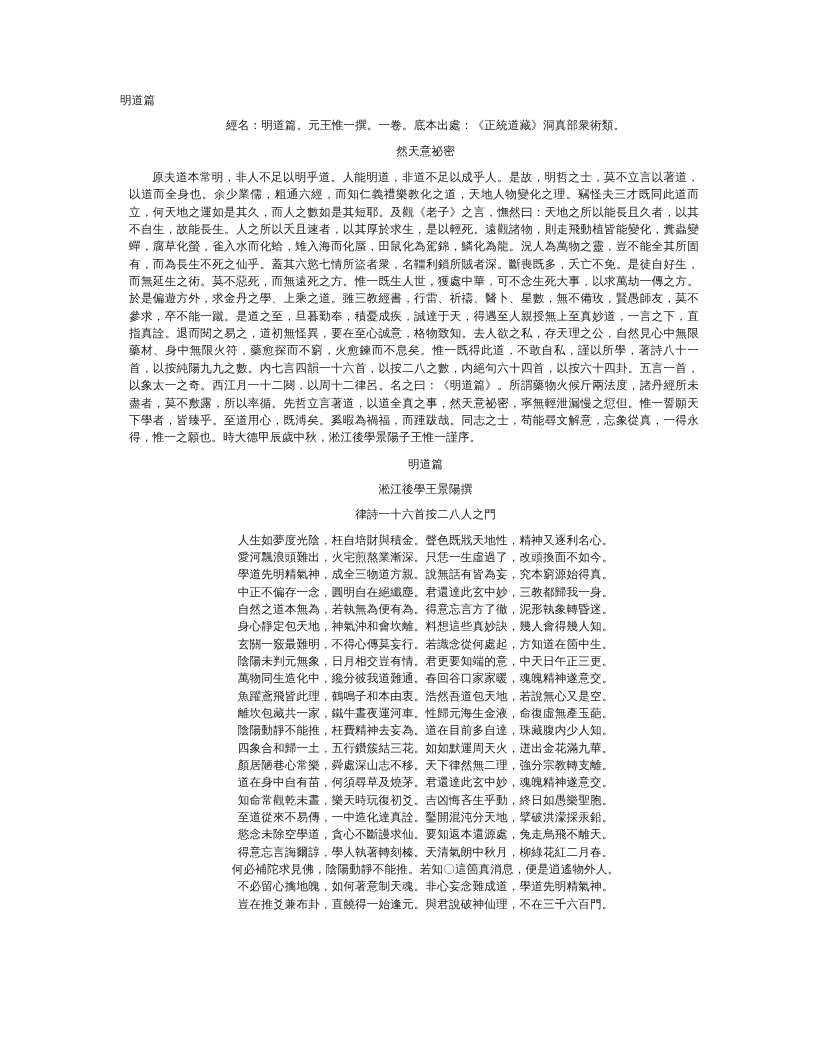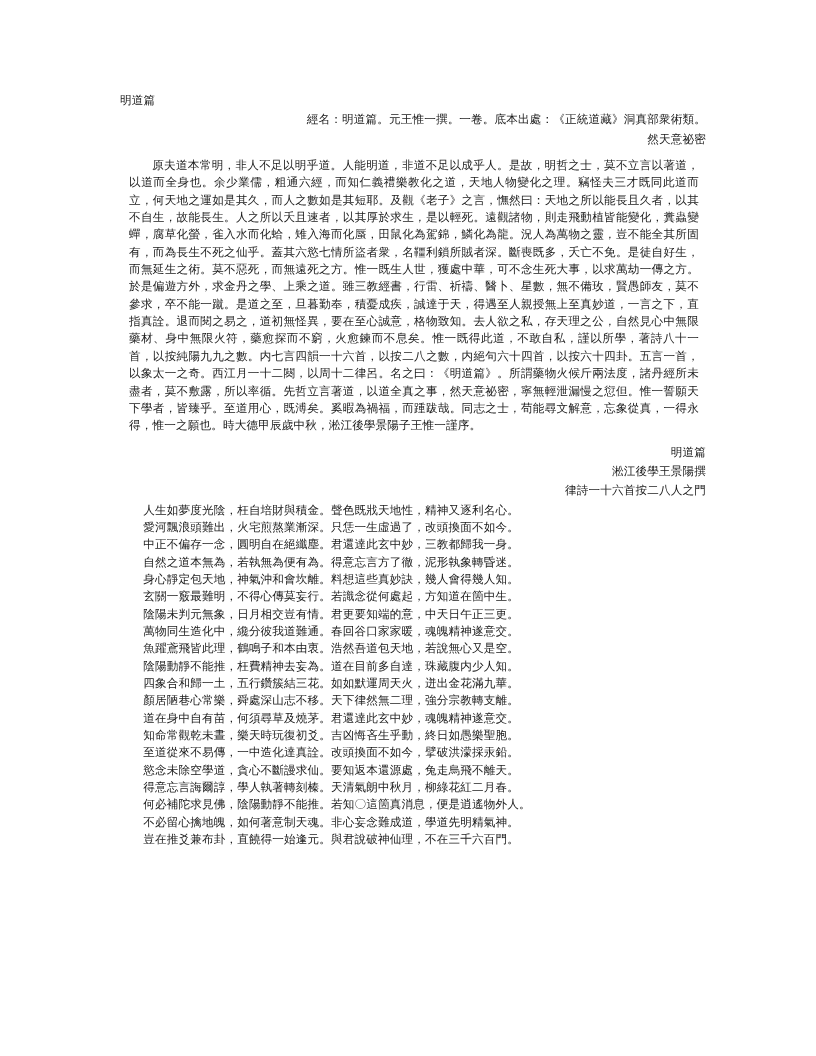--- a/index.html
+++ b/index.html
@@ -39,29 +39,29 @@
   }
   
   .para {
     margin: 9px;
     text-indent: 2em;
     text-align: justify;
     text-justify: inter-character;
   }
   
   .line-indent {
-    margin: 2px;
+    margin: 8px;
     text-indent: 2em;
-    text-align: right;
+    text-align: center;
   }
   
   .verse {
     margin: 0;
     text-indent: 2em;
-    text-align: left;
+    text-align: center;
     white-space: nowrap;
   }
   .verse-block {
     margin: 0;
     padding: 0;
   }
 </style>
 </head>
 <body>
 
@@ -78,33 +78,35 @@
 
     <p class="line-indent">明道篇</p>
 
     <p class="line-indent">淞江後學王景陽撰</p>
 
     <p class="line-indent">律詩一十六首按二八人之門</p>
 
     <div class="verse-block">
       <p class="verse">人生如夢度光陰，枉自培財與積金。聲色既戕天地性，精神又逐利名心。</p>
       <p class="verse">愛河飄浪頭難出，火宅煎熬業漸深。只恁一生虛過了，改頭換面不如今。</p>
+      <p class="verse">學道先明精氣神，成全三物道方親。說無話有皆為妄，究本窮源始得真。</p>
       <p class="verse">中正不偏存一念，圓明自在絕纖塵。君還達此玄中妙，三教都歸我一身。</p>
       <p class="verse">自然之道本無為，若執無為便有為。得意忘言方了徹，泥形執象轉昏迷。</p>
       <p class="verse">身心靜定包天地，神氣沖和會坎離。料想這些真妙訣，幾人會得幾人知。</p>
       <p class="verse">玄關一竅最難明，不得心傳莫妄行。若識念從何處起，方知道在箇中生。</p>
       <p class="verse">陰陽未判元無象，日月相交豈有情。君更要知端的意，中天日午正三更。</p>
       <p class="verse">萬物同生造化中，纔分彼我道難通。春回谷口家家暖，魂魄精神遂意交。</p>
       <p class="verse">魚躍鳶飛皆此理，鶴鳴子和本由衷。浩然吾道包天地，若說無心又是空。</p>
+      <p class="verse">離坎包藏共一家，鐵牛晝夜運河車。性歸元海生金液，命復虛無產玉葩。</p>
       <p class="verse">陰陽動靜不能推，枉費精神去妄為。道在目前多自達，珠藏腹内少人知。</p>
       <p class="verse">四象合和歸一土，五行鑽簇結三花。如如默運周天火，迸出金花滿九華。</p>
       <p class="verse">顏居陋巷心常樂，舜處深山志不移。天下律然無二理，強分宗教轉支離。</p>
       <p class="verse">道在身中自有苗，何須尋草及燒茅。君還達此玄中妙，魂魄精神遂意交。</p>
       <p class="verse">知命常觀乾未晝，樂天時玩復初爻。吉凶悔吝生乎動，終日如愚樂聖胞。</p>
-      <p class="verse">至道從來不易傳，一中造化達真詮。改頭換面不如今，擘破洪濛採汞鉛。</p>
+      <p class="verse">至道從來不易傳，一中造化達真詮。鑿開混沌分天地，擘破洪濛採汞鉛。</p>
       <p class="verse">慾念未除空學道，貪心不斷謾求仙。要知返本還源處，兔走烏飛不離天。</p>
       <p class="verse">得意忘言誨爾諄，學人執著轉刻榛。天清氣朗中秋月，柳綠花紅二月春。</p>
       <p class="verse">何必補陀求見佛，陰陽動靜不能推。若知〇這箇真消息，便是逍遙物外人。</p>
       <p class="verse">不必留心擒地魄，如何著意制天魂。非心妄念難成道，學道先明精氣神。</p>
       <p class="verse">豈在推爻兼布卦，直饒得一始逢元。與君說破神仙理，不在三千六百門。</p>
     </div>
 
   </div>
 </div>
 

